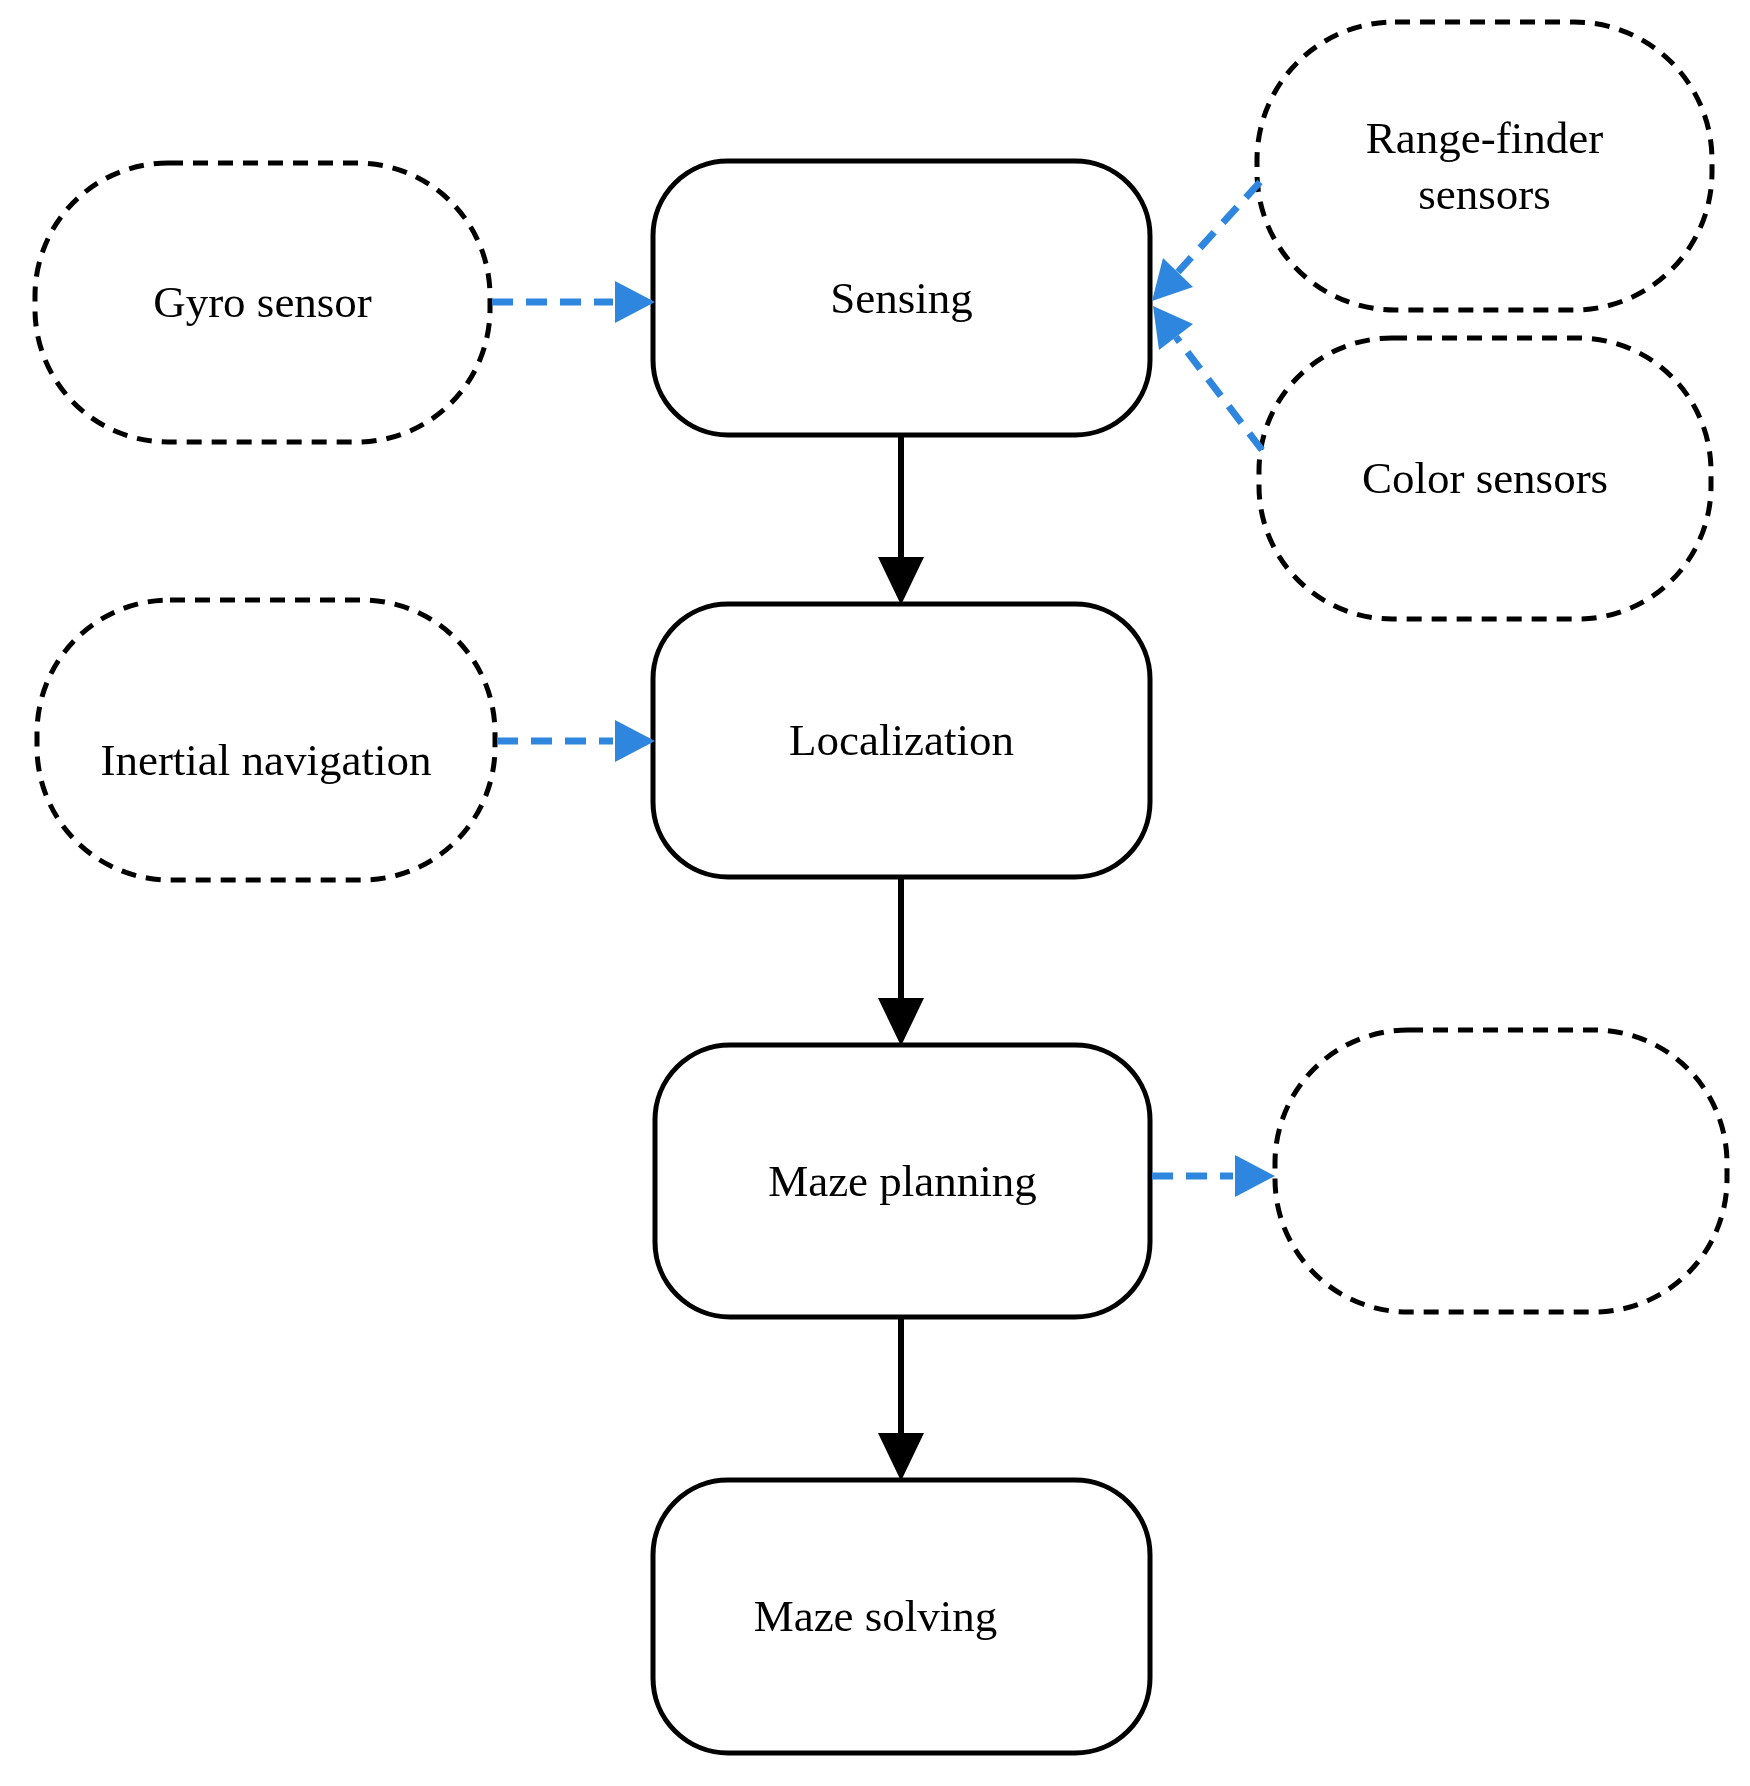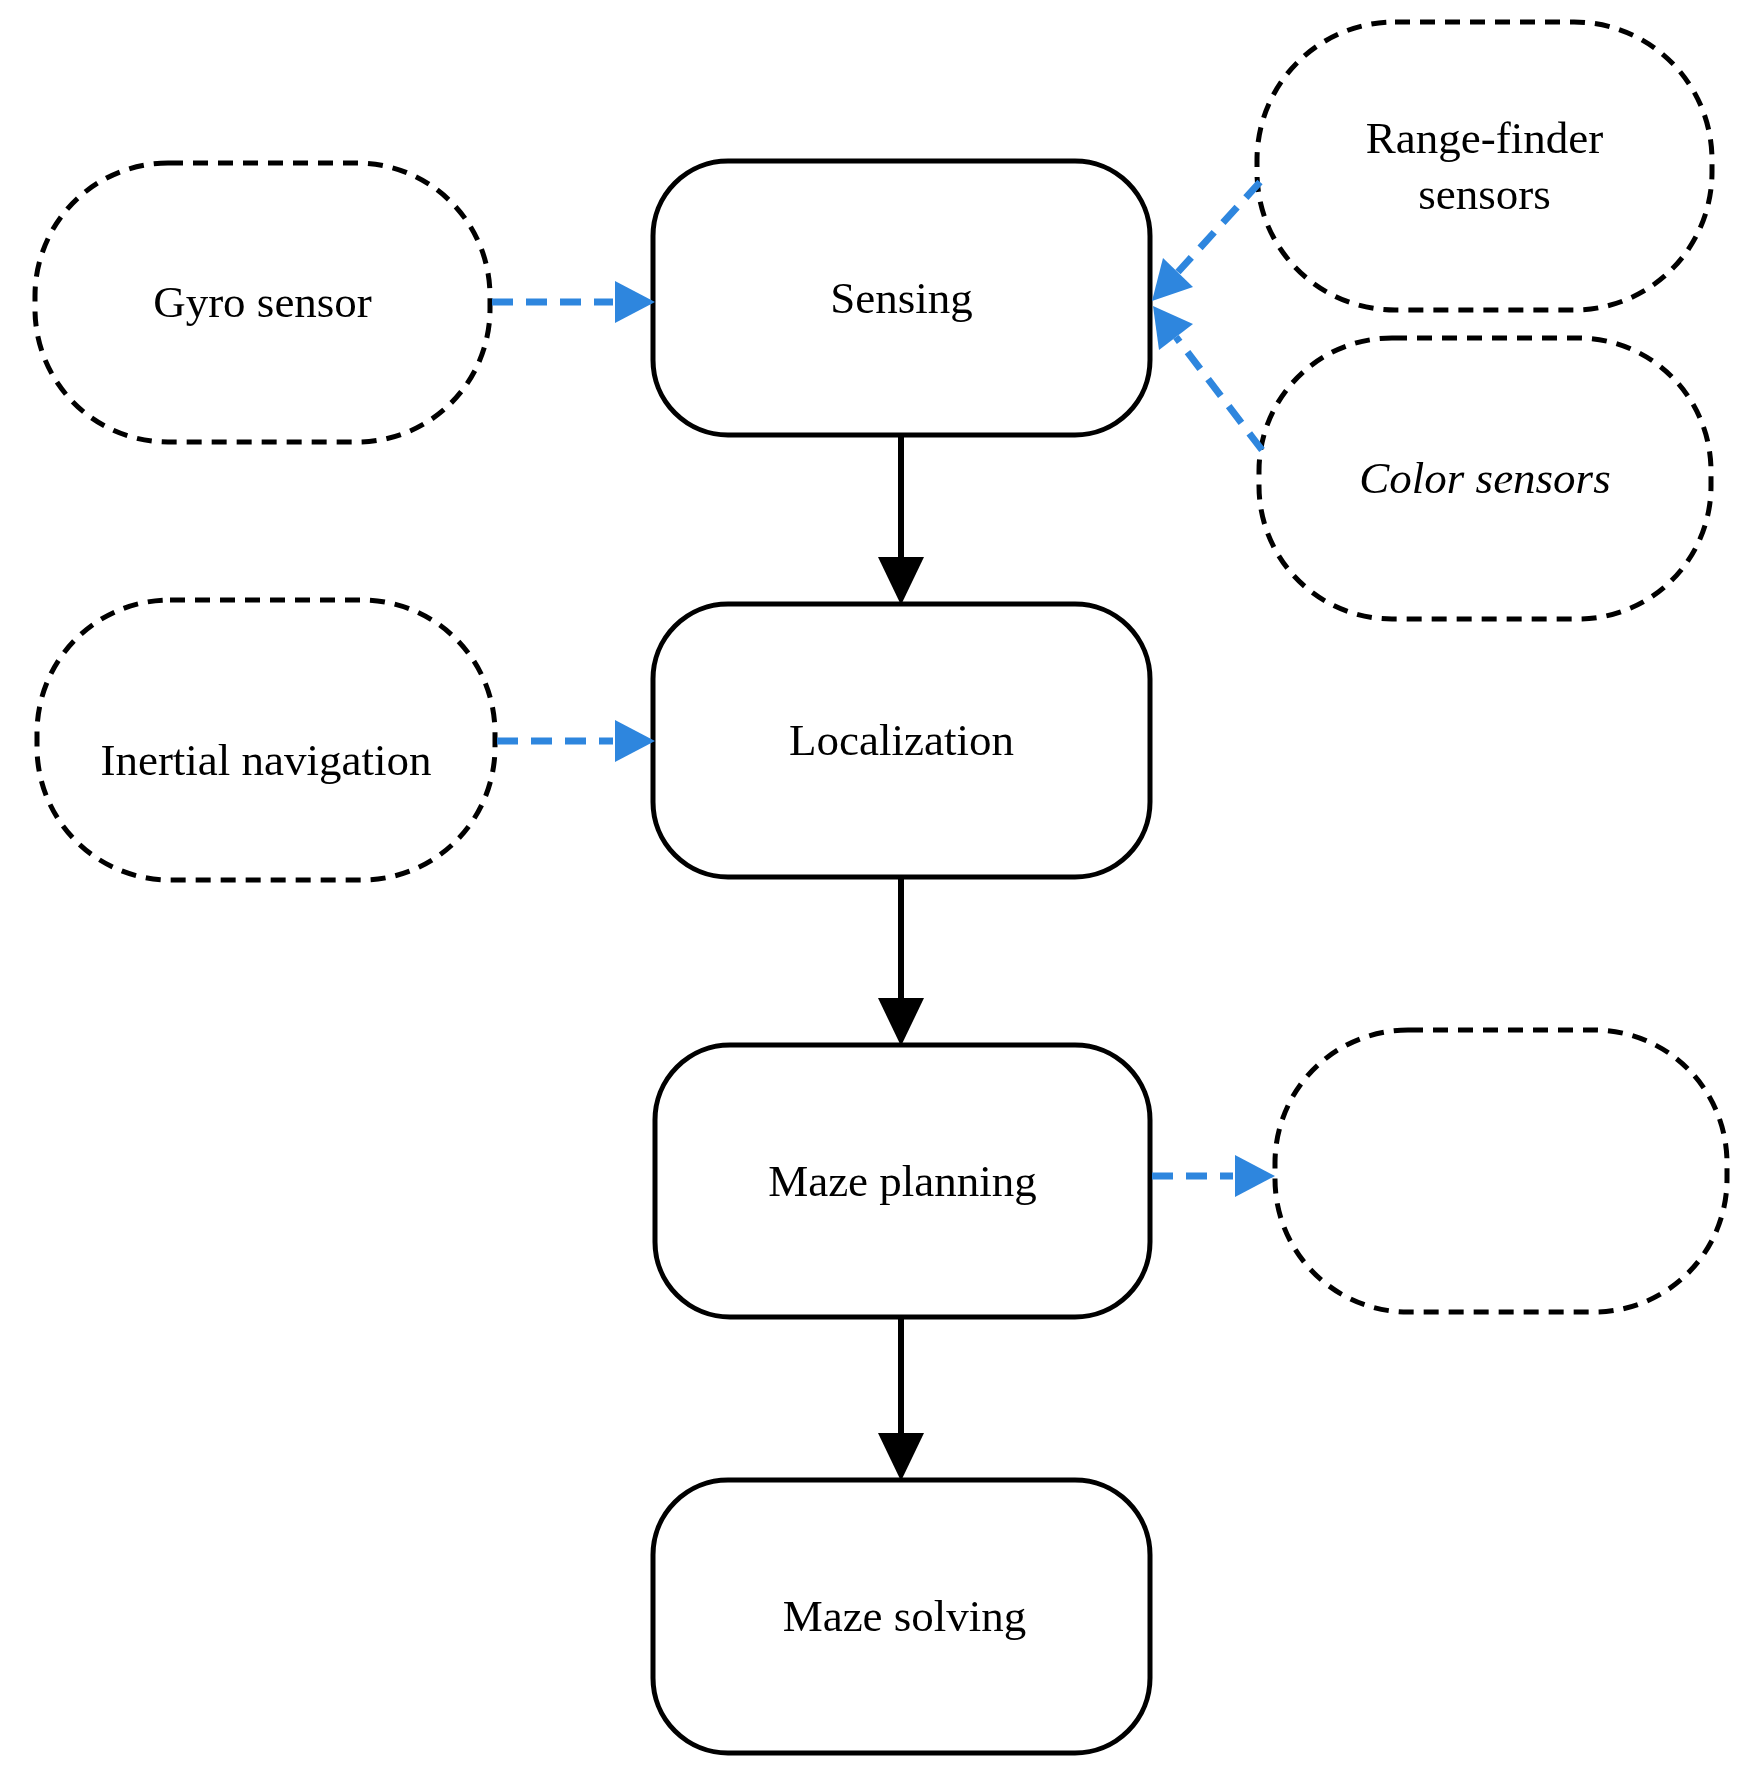--- a/index.html
+++ b/index.html
@@ -29,26 +29,26 @@
     text-align: center;
     font-size: 45px;
     line-height: 1.25;
     color: #000000;
     user-select: none;
   }
   
   .lbl-sensing       { left: 653px; top: 161px;  width: 497px; height: 274px; }
   .lbl-localization  { left: 653px; top: 604px;  width: 497px; height: 273px; }
   .lbl-path-planning { left: 655px; top: 1045px; width: 495px; height: 272px; }
-  .lbl-maze-solving  { left: 656px; top: 1480px; width: 497px; height: 273px; }
+  .lbl-maze-solving  { left: 627px; top: 1480px; width: 497px; height: 273px; }
   
   .lbl-gyro          { left: 35px;   top: 163px;  width: 455px; height: 279px; }
   .lbl-inertial      { left: 37px;   top: 620px;  width: 458px; height: 280px; padding: 0 28px; box-sizing: border-box; }
   .lbl-range-finder  { left: 1257px; top: 22px;   width: 455px; height: 288px; padding: 0 55px; box-sizing: border-box; }
-  .lbl-color-sensors { left: 1259px; top: 338px;  width: 452px; height: 281px; font-style: italic; }
+  .lbl-color-sensors { left: 1259px; top: 338px;  width: 452px; height: 281px; }
   .lbl-nary-tree     { left: 1275px; top: 1030px; width: 452px; height: 282px; }
 </style>
 </head>
 <body>
 
 <div class="canvas">
 
   <svg class="layer" width="1750" height="1786" viewBox="0 0 1750 1786">
 
     <rect x="653" y="161" width="497" height="274" rx="75" ry="75" fill="#ffffff" stroke="#000000" stroke-width="5"></rect>

